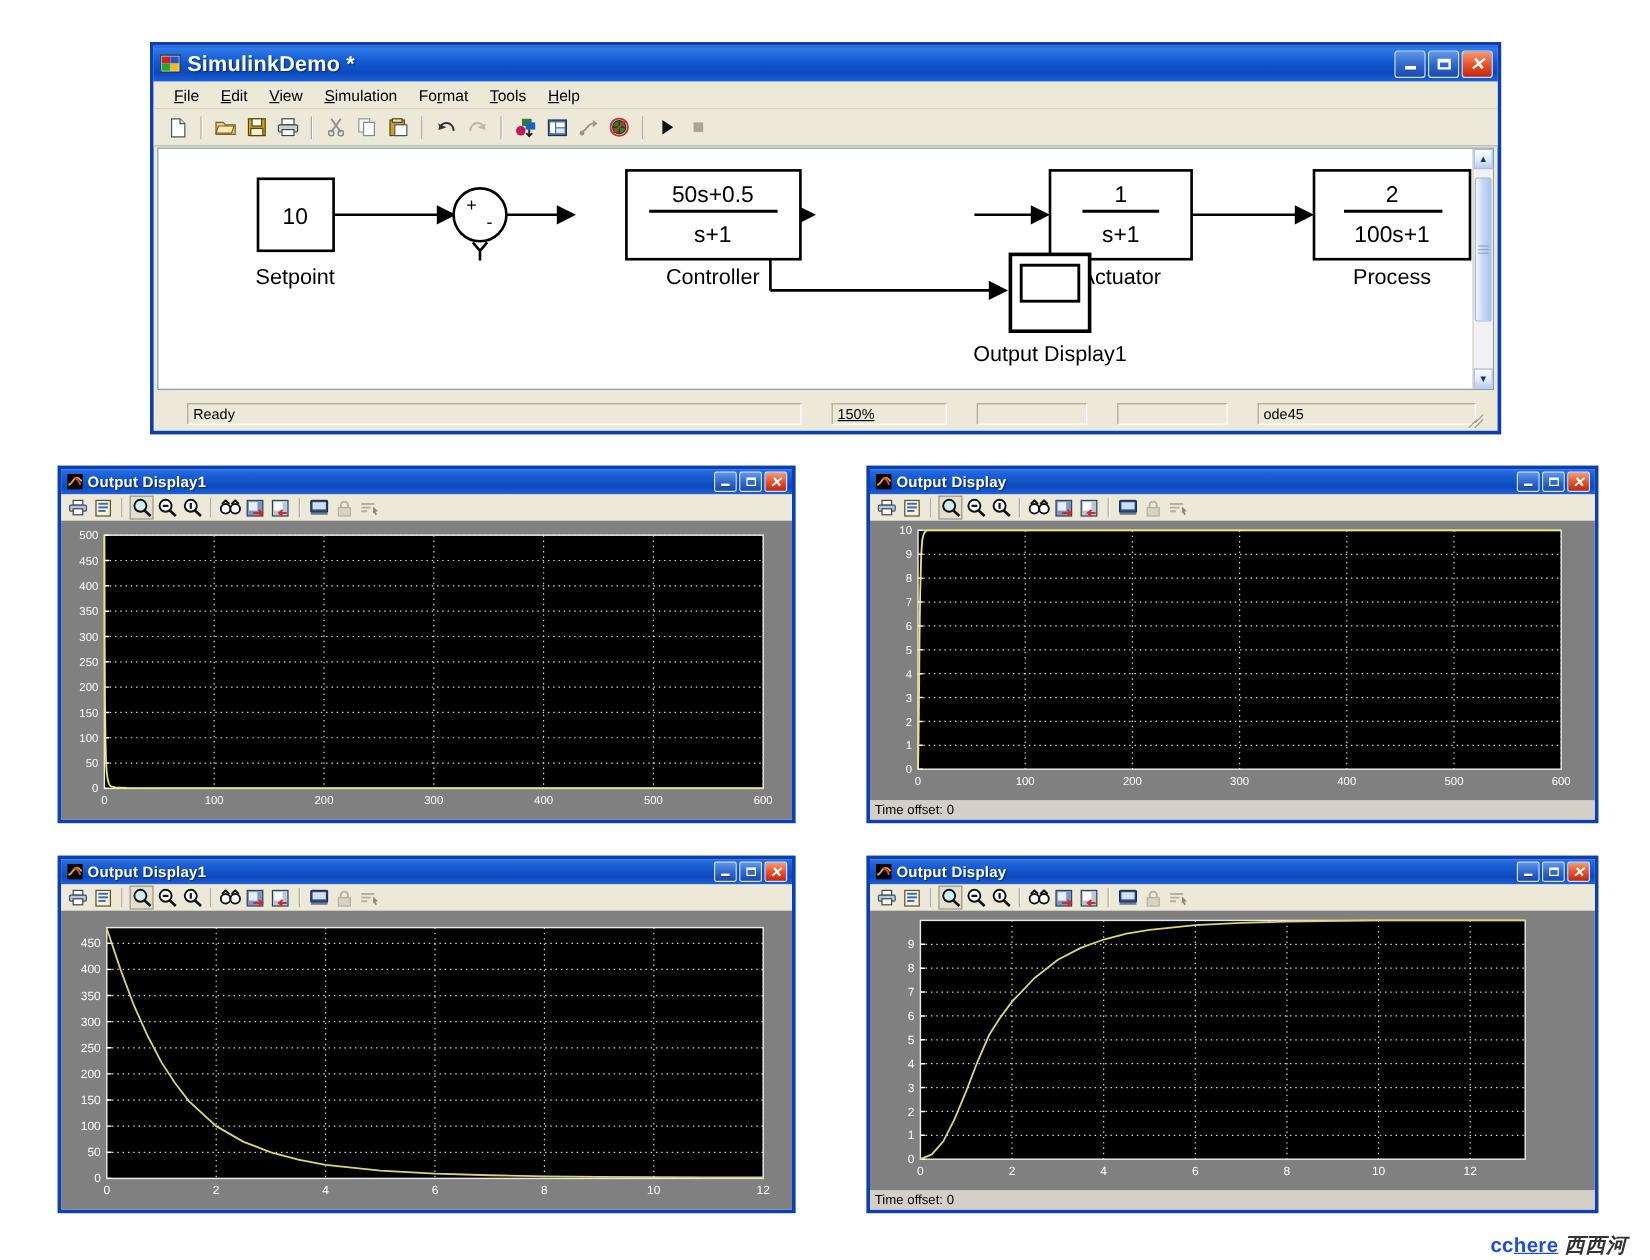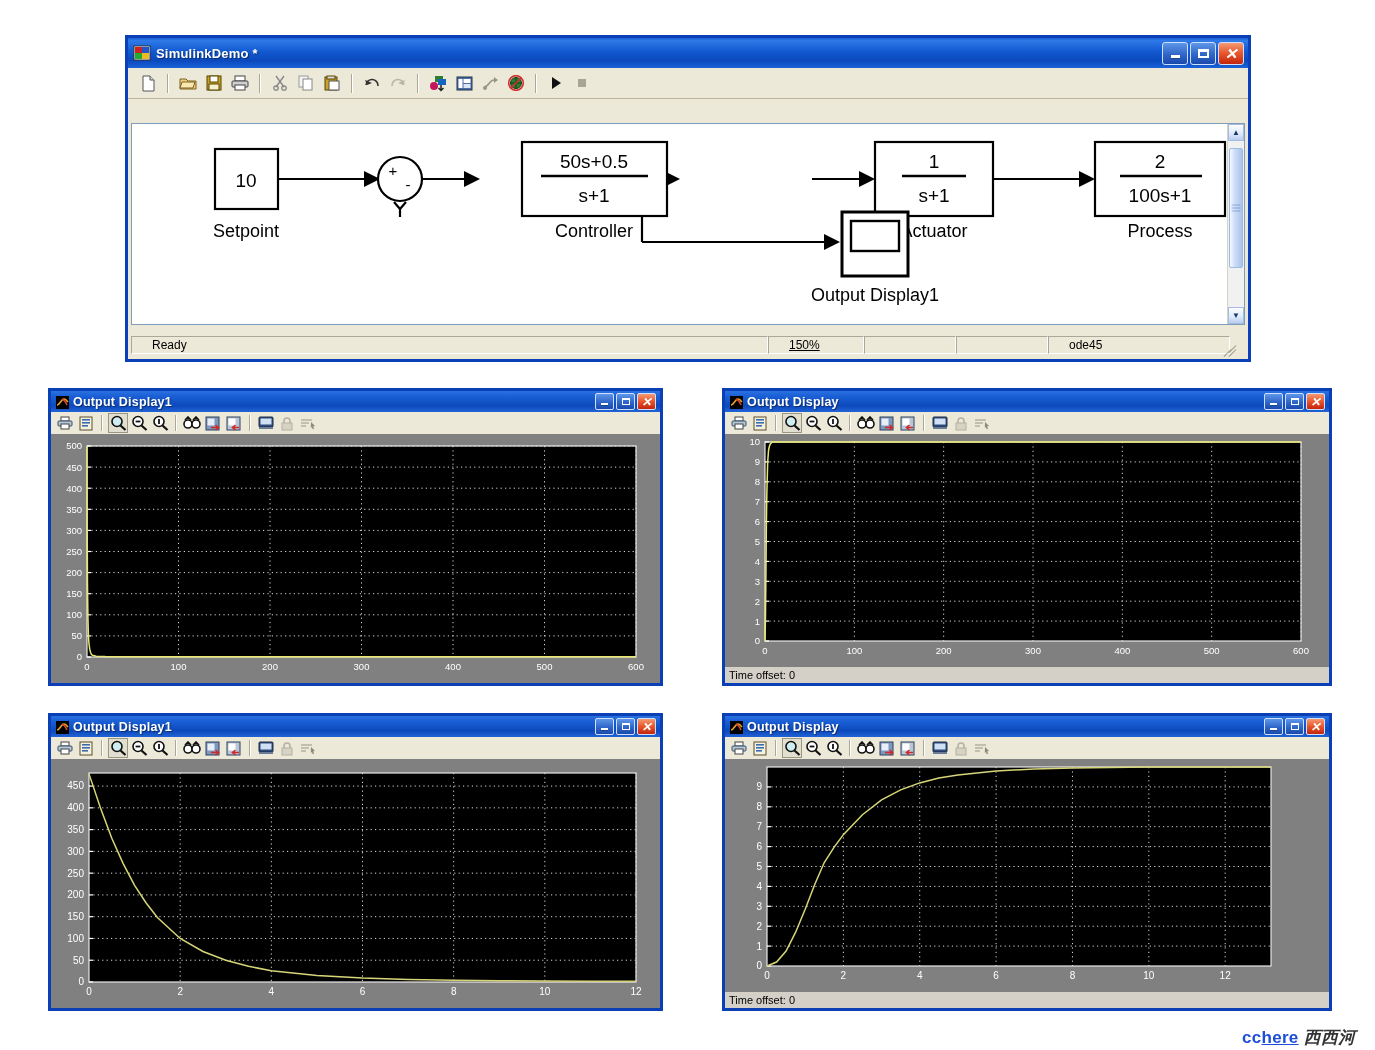--- a/index.html
+++ b/index.html
@@ -14,21 +14,21 @@
   .titlebar{
     height:30px;
     background:linear-gradient(180deg,#1b5fd6 0%,#2f7ae8 8%,#1259d0 45%,#0b49bd 75%,#1b62d9 100%);
     display:flex;align-items:center;padding:0 2px 0 5px;box-sizing:border-box;
   }
   .titlebar.small{height:21px;
     background:linear-gradient(180deg,#2b72e0 0%,#1d62d8 20%,#0c49bd 70%,#2163d6 100%);}
   .title-ico{width:18px;height:18px;margin-right:5px;flex:none;position:relative;}
   .title-ico.small{width:13px;height:13px;margin-right:4px;}
   .title-text{
-    color:#fff;font-weight:bold;font-size:13px;letter-spacing:.2px;
+    color:#fff;font-weight:bold;font-size:18px;letter-spacing:.2px;
     text-shadow:1px 1px 1px rgba(0,0,0,.45);white-space:nowrap;
   }
   .title-text.small{font-size:12.5px;}
   .winbtns{margin-left:auto;display:flex;gap:2px;align-items:center;padding-right:2px;}
   .wbtn{
     width:26px;height:23px;border:1px solid #cfe0ff;border-radius:3px;
     background:linear-gradient(180deg,#5e97e8,#2f66c9 55%,#1a49ad);
     display:flex;align-items:center;justify-content:center;box-sizing:border-box;
     position:relative;
   }
@@ -70,21 +70,21 @@
     background:linear-gradient(90deg,#f6f9ff,#ccdcf7 40%,#aac4ea);border:1px solid #9dbae0;
     border-radius:2px;box-sizing:border-box;}
   .sc-grip{position:absolute;left:50%;top:50%;transform:translate(-50%,-50%);
     width:9px;height:7px;opacity:.55;}
   .sc-grip i{display:block;height:1px;background:#5b7fb5;margin-bottom:2px;}
   .statusbar{
     position:absolute;left:3px;right:3px;bottom:3px;height:22px;background:#ece9d8;
     display:flex;align-items:center;font-size:12px;color:#000;
   }
   .st-cell{border:1px solid #aca899;border-right-color:#fff;border-bottom-color:#fff;
-    height:18px;display:flex;align-items:center;padding:0 20px;box-sizing:border-box;}
+    height:18px;display:flex;align-items:center;padding:0 4px;box-sizing:border-box;margin-left:25px;}
   .st-grip{width:14px;height:14px;margin-left:auto;margin-right:1px;position:relative;}
   .st-grip i{position:absolute;width:10px;height:1px;background:#9b9787;transform:rotate(-45deg);transform-origin:right;}
 
   
   .diagram{position:absolute;left:0;top:0;}
 
   
   .scope{position:absolute;background:#ece9d8;border:3px solid #0b3fb5;box-sizing:border-box;}
   .scope-tb{height:22px;background:#ece9d8;display:flex;align-items:center;padding-left:4px;gap:1px;
     border-bottom:1px solid #aca899;}
@@ -123,20 +123,29 @@
         </span>
       <span class="wbtn">
           <i class="max-g"></i>
         </span>
       <span class="wbtn close">
           <i class="x-g">✕</i>
         </span>
     </span>
   </div>
 
+  <div class="menubar">
+    <span class="menu-item"><u>F</u><span>ile</span></span>
+    <span class="menu-item"><u>E</u>dit</span>
+    <span class="menu-item"><u>V</u>iew</span>
+    <span class="menu-item"><u>S</u>imulation</span>
+    <span class="menu-item">Fo<u>r</u>mat</span>
+    <span class="menu-item"><u>T</u>ools</span>
+    <span class="menu-item"><u>H</u>elp</span>
+  </div>
 
   <div class="toolbar">
     <span class="tbi">
       <svg width="17" height="17">
           <path d="M3 1h7l4 4v11H3z" fill="#fff" stroke="#555"></path>
           <path d="M10 1v4h4" fill="#ddd" stroke="#555"></path>
         </svg>
     </span>
     <span class="tb-sep"></span>
     <span class="tbi">

